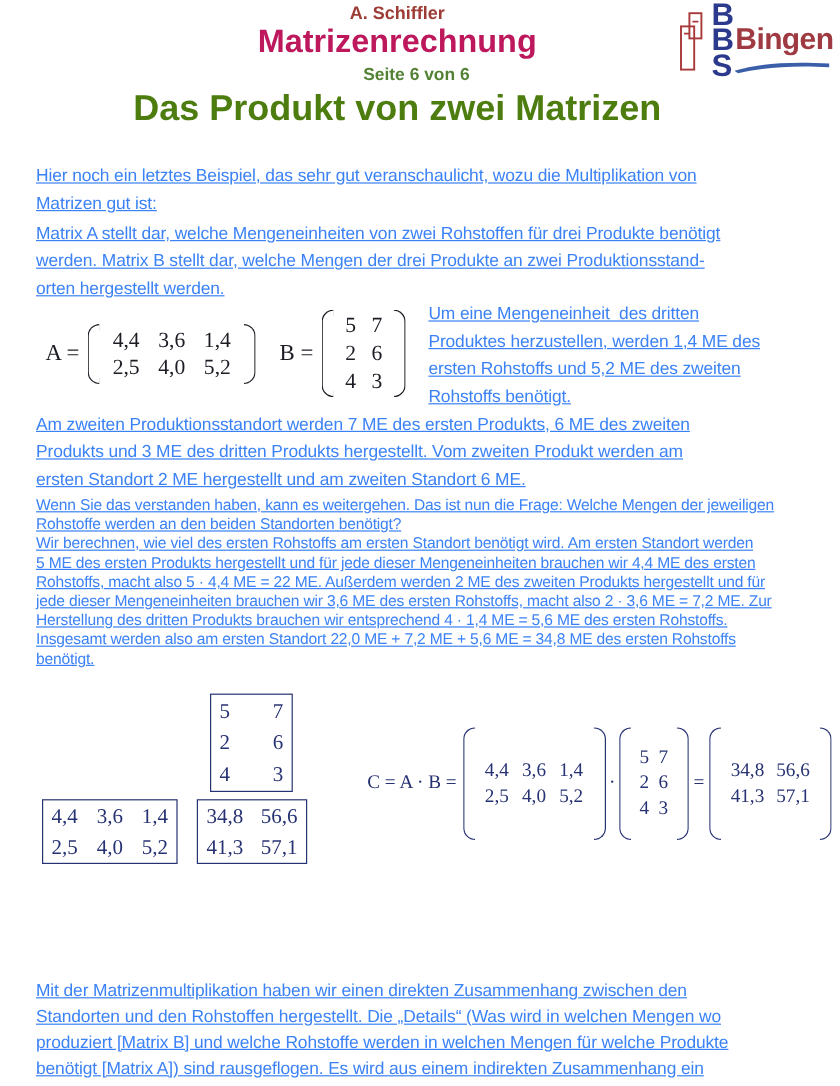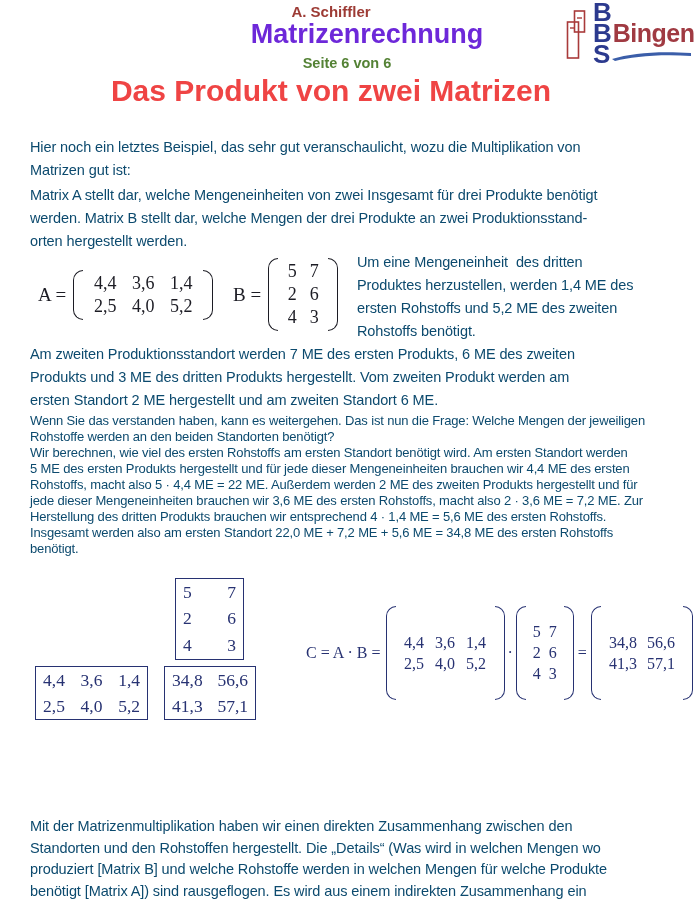--- a/index.html
+++ b/index.html
@@ -4,35 +4,35 @@
 <style>
   html,body { margin:0; padding:0; background:#fff; }
   .page {
     position:relative; width:700px; height:905px; background:#ffffff;
     font-family:"Liberation Sans", sans-serif; overflow:hidden;
     color:#1f1f1f;
   }
   
   .hdr { position:absolute; left:0; width:662px; text-align:center; white-space:pre; }
   .author   { top:3px;   font-size:15px;  font-weight:bold; color:#9d3b35; }
-  .title    { top:19px;  font-size:27px;  font-weight:bold; color:#6d28d9;padding-left:36px; }
+  .title    { top:19px;  font-size:27px;  font-weight:bold; color:#be185d; }
   .pagenote { top:55px;  font-size:14.5px;font-weight:bold; color:#548235;margin-left:16px; }
-  .heading  { top:74px;  font-size:30px;  font-weight:bold; color:#ef4444; }
+  .heading  { top:74px;  font-size:30px;  font-weight:bold; color:#4d7c0f; }
   .subnote  { top:112px; font-size:13.5px;font-weight:600;  color:#c00000; }
   
   .logo { position:absolute; left:566px; top:2px; width:132px; height:70px; display:flex; }
   .logo-building { margin-top:8px; }
   .logo-text { margin-left:3px; display:flex; flex-direction:column; }
   .lrow { height:21px; display:flex; align-items:center; overflow:visible; }
   .lb    { font-size:26px; font-weight:bold; color:#2c3a8e; line-height:21px; }
   .lword { font-size:25px; font-weight:bold; color:#a03a42; line-height:21px; margin-left:1px; letter-spacing:-0.5px; }
   .swoosh { margin-left:2px; margin-top:2px; }
   
   .para { position:absolute; left:30px; white-space:pre; font-size:14.5px;
-          line-height:23px; letter-spacing:-0.1px; color:#0c4a6e; }
+          line-height:23px; letter-spacing:-0.1px; color:#3b82f6;text-decoration:underline; }
   .small { font-size:13px; line-height:16px; letter-spacing:-0.15px; }
   
   .mathtxt { font-family:"Liberation Serif","DejaVu Serif",serif; }
   .mblock { position:absolute; display:flex; align-items:center; color:#1c1c24; }
   .mlabel { font-size:19px; margin-right:7px; white-space:pre; }
   .paren { width:9px; align-self:stretch; }
   .pl { border:1.7px solid currentColor; border-right:none; border-radius:10px 0 0 10px; }
   .pr { border:1.7px solid currentColor; border-left:none;  border-radius:0 10px 10px 0; }
   .mtx { display:flex; flex-direction:column; justify-content:center; padding:2px 3px; }
   .mrow { display:flex; align-items:center; }
@@ -90,21 +90,21 @@
         <svg class="swoosh" width="80" height="12" viewBox="0 0 80 12">
           <path d="M0,9 C20,3 45,1 79,3 L79,6 C45,4 20,7 3,11 Z" fill="#3b5ea9"></path>
         </svg>
       </div>
     </div>
   </div>
 
   <div class="para" style="top:136px;">Hier noch ein letztes Beispiel, das sehr gut veranschaulicht, wozu die Multiplikation von
 Matrizen gut ist:</div>
 
-  <div class="para" style="top:184px;">Matrix A stellt dar, welche Mengeneinheiten von zwei Insgesamt für drei Produkte benötigt
+  <div class="para" style="top:184px;">Matrix A stellt dar, welche Mengeneinheiten von zwei Rohstoffen für drei Produkte benötigt
 werden. Matrix B stellt dar, welche Mengen der drei Produkte an zwei Produktionsstand-
 orten hergestellt werden.</div>
 
   <div class="mblock mathtxt" style="left:38px; top:270px;">
     <span class="mlabel">A =</span>
     <span class="paren pl"></span>
     <div class="mtx mtx-a">
         <div class="mrow">
           <span class="mcell">4,4</span>
           <span class="mcell">3,6</span>

